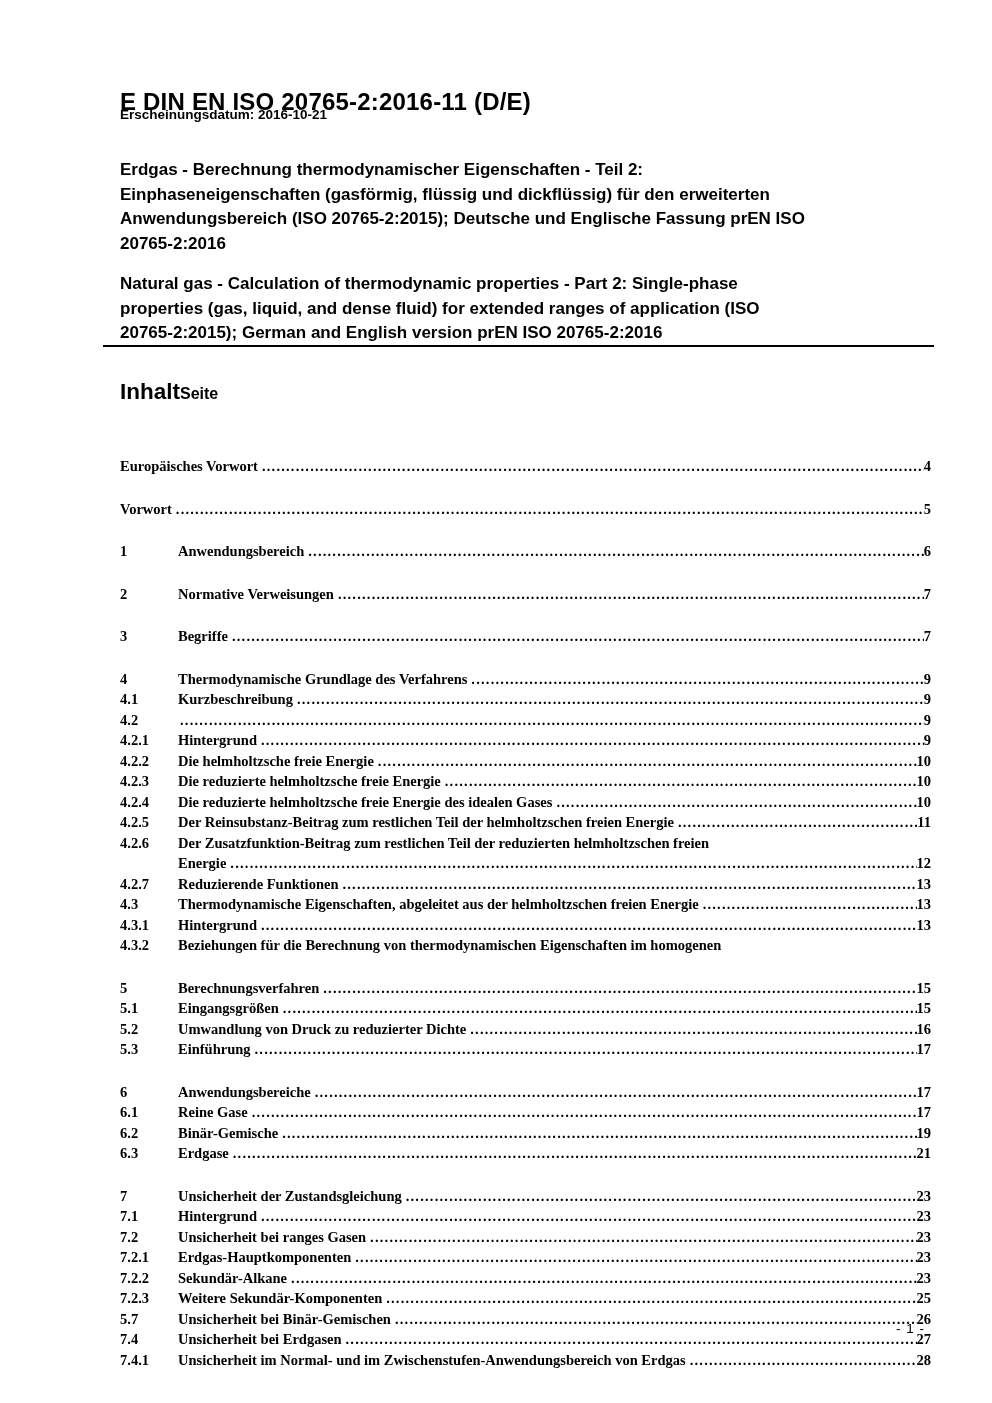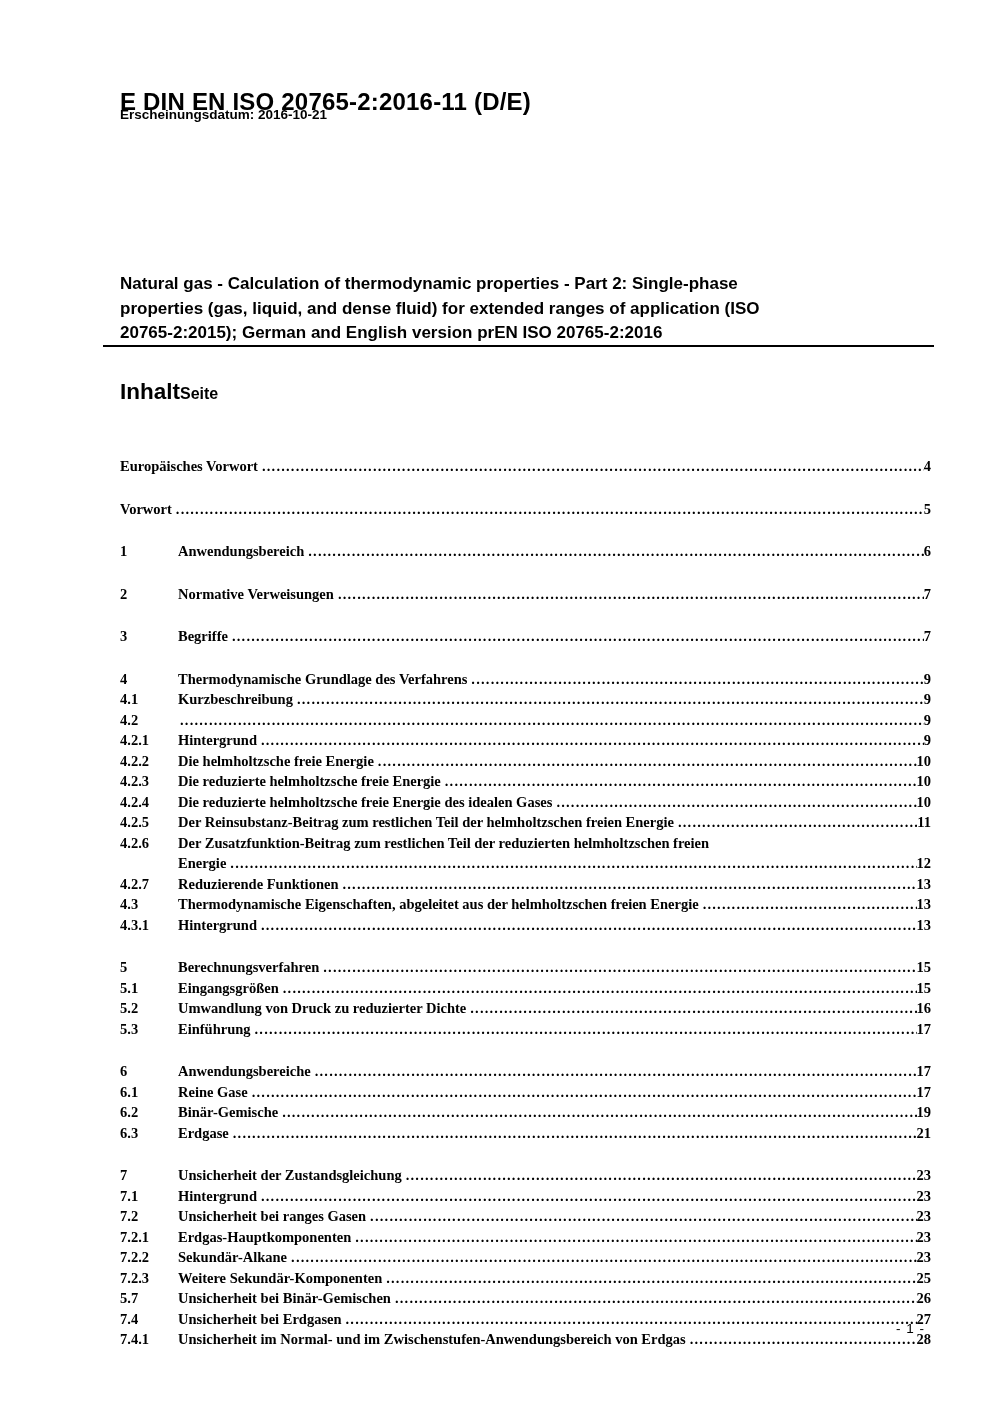--- a/index.html
+++ b/index.html
@@ -121,20 +121,24 @@
 </style>
 </head>
 <body>
 
 <div class="page">
 
   <div class="doc-title">E DIN EN ISO 20765-2:2016-11 (D/E)</div>
 
   <div class="pub-date">Erscheinungsdatum: 2016-10-21</div>
 
+  <div class="title-block title-de">Erdgas - Berechnung thermodynamischer Eigenschaften - Teil 2:
+Einphaseneigenschaften (gasförmig, flüssig und dickflüssig) für den erweiterten
+Anwendungsbereich (ISO 20765-2:2015); Deutsche und Englische Fassung prEN ISO
+20765-2:2016</div>
 
   <div class="title-block title-en">Natural gas - Calculation of thermodynamic properties - Part 2: Single-phase
 properties (gas, liquid, and dense fluid) for extended ranges of application (ISO
 20765-2:2015); German and English version prEN ISO 20765-2:2016</div>
 
   <div class="rule"></div>
 
   <div class="inhalt-row">
     <span class="inhalt-heading">Inhalt</span>
     <span class="seite-label">Seite</span>
@@ -237,20 +241,24 @@
         <span class="toc-label">Thermodynamische Eigenschaften, abgeleitet aus der helmholtzschen freien Energie</span>
         <span class="toc-dots"></span>
         <span class="toc-page">13</span>
       </div>
       <div class="toc-row">
         <span class="toc-num">4.3.1</span>
         <span class="toc-label">Hintergrund</span>
         <span class="toc-dots"></span>
         <span class="toc-page">13</span>
       </div>
+      <div class="toc-row">
+        <span class="toc-num">4.3.2</span>
+        <span class="toc-label">Beziehungen für die Berechnung von thermodynamischen Eigenschaften im homogenen</span>
+      </div>
       <div class="toc-row gap">
         <span class="toc-num">5</span>
         <span class="toc-label">Berechnungsverfahren</span>
         <span class="toc-dots"></span>
         <span class="toc-page">15</span>
       </div>
       <div class="toc-row">
         <span class="toc-num">5.1</span>
         <span class="toc-label">Eingangsgrößen</span>
         <span class="toc-dots"></span>

